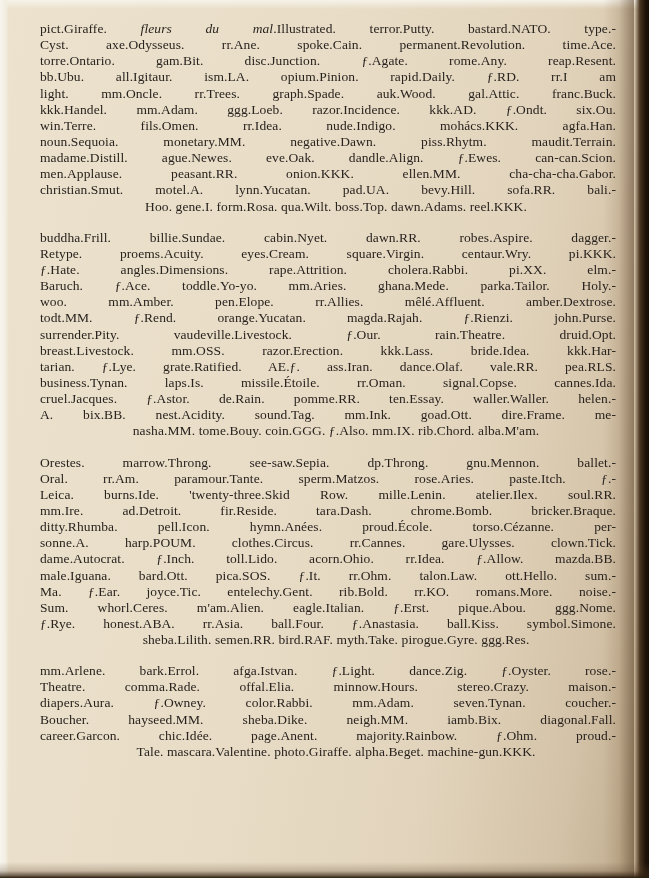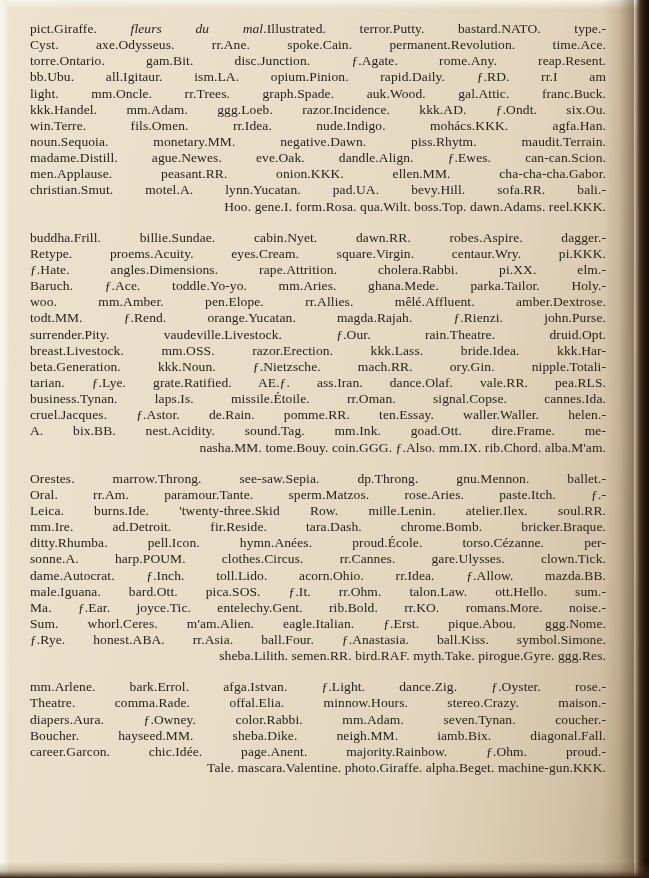--- a/index.html
+++ b/index.html
@@ -49,21 +49,21 @@
     left: 0; right: 0; bottom: 0;
     height: 16px;
     background: linear-gradient(to bottom,
       rgba(90,65,40,0) 0%,
       rgba(90,65,40,0.25) 55%,
       rgba(55,38,20,0.7) 85%,
       #2a1c0e 100%);
   }
   .text-block {
     position: absolute;
-    left: 30px;
+    left: 40px;
     top: 21px;
     width: 576px;
     font-size: 13.5px;
     line-height: 16.15px;
     color: #29231f;
     letter-spacing: 0.1px;
   }
   .para {
     margin: 0 0 15px 0;
   }
@@ -72,21 +72,21 @@
     height: 16.15px;
     overflow: hidden;
     white-space: normal;
   }
   .line::after {
     content: "";
     display: inline-block;
     width: 100%;
   }
   .line.last {
-    text-align: right;
+    text-align: center;
     margin-left: 16px;
   }
   .line.last::after {
     content: none;
   }
   .italic {
     font-style: italic;
   }
   .page-number {
     position: absolute;
@@ -123,21 +123,20 @@
     </div>
     <div class="para">
       <div class="line">buddha.Frill. billie.Sundae. cabin.Nyet. dawn.RR. robes.Aspire. dagger.-</div>
       <div class="line">Retype. proems.Acuity. eyes.Cream. square.Virgin. centaur.Wry. pi.KKK.</div>
       <div class="line">ƒ.Hate. angles.Dimensions. rape.Attrition. cholera.Rabbi. pi.XX. elm.-</div>
       <div class="line">Baruch. ƒ.Ace. toddle.Yo-yo. mm.Aries. ghana.Mede. parka.Tailor. Holy.-</div>
       <div class="line">woo. mm.Amber. pen.Elope. rr.Allies. mêlé.Affluent. amber.Dextrose.</div>
       <div class="line">todt.MM. ƒ.Rend. orange.Yucatan. magda.Rajah. ƒ.Rienzi. john.Purse.</div>
       <div class="line">surrender.Pity. vaudeville.Livestock. ƒ.Our. rain.Theatre. druid.Opt.</div>
       <div class="line">breast.Livestock. mm.OSS. razor.Erection. kkk.Lass. bride.Idea. kkk.Har-</div>
-      <div class="line">beta.Generation. kkk.Noun. ƒ.Nietzsche. mach.RR. ory.Gin. nipple.Totali-</div>
       <div class="line">tarian. ƒ.Lye. grate.Ratified. AE.ƒ. ass.Iran. dance.Olaf. vale.RR. pea.RLS.</div>
       <div class="line">business.Tynan. laps.Is. missile.Étoile. rr.Oman. signal.Copse. cannes.Ida.</div>
       <div class="line">cruel.Jacques. ƒ.Astor. de.Rain. pomme.RR. ten.Essay. waller.Waller. helen.-</div>
       <div class="line">A. bix.BB. nest.Acidity. sound.Tag. mm.Ink. goad.Ott. dire.Frame. me-</div>
       <div class="line last">nasha.MM. tome.Bouy. coin.GGG. ƒ.Also. mm.IX. rib.Chord. alba.M'am.</div>
     </div>
     <div class="para">
       <div class="line">Orestes. marrow.Throng. see-saw.Sepia. dp.Throng. gnu.Mennon. ballet.-</div>
       <div class="line">Oral. rr.Am. paramour.Tante. sperm.Matzos. rose.Aries. paste.Itch. ƒ.-</div>
       <div class="line">Leica. burns.Ide. 'twenty-three.Skid Row. mille.Lenin. atelier.Ilex. soul.RR.</div>

